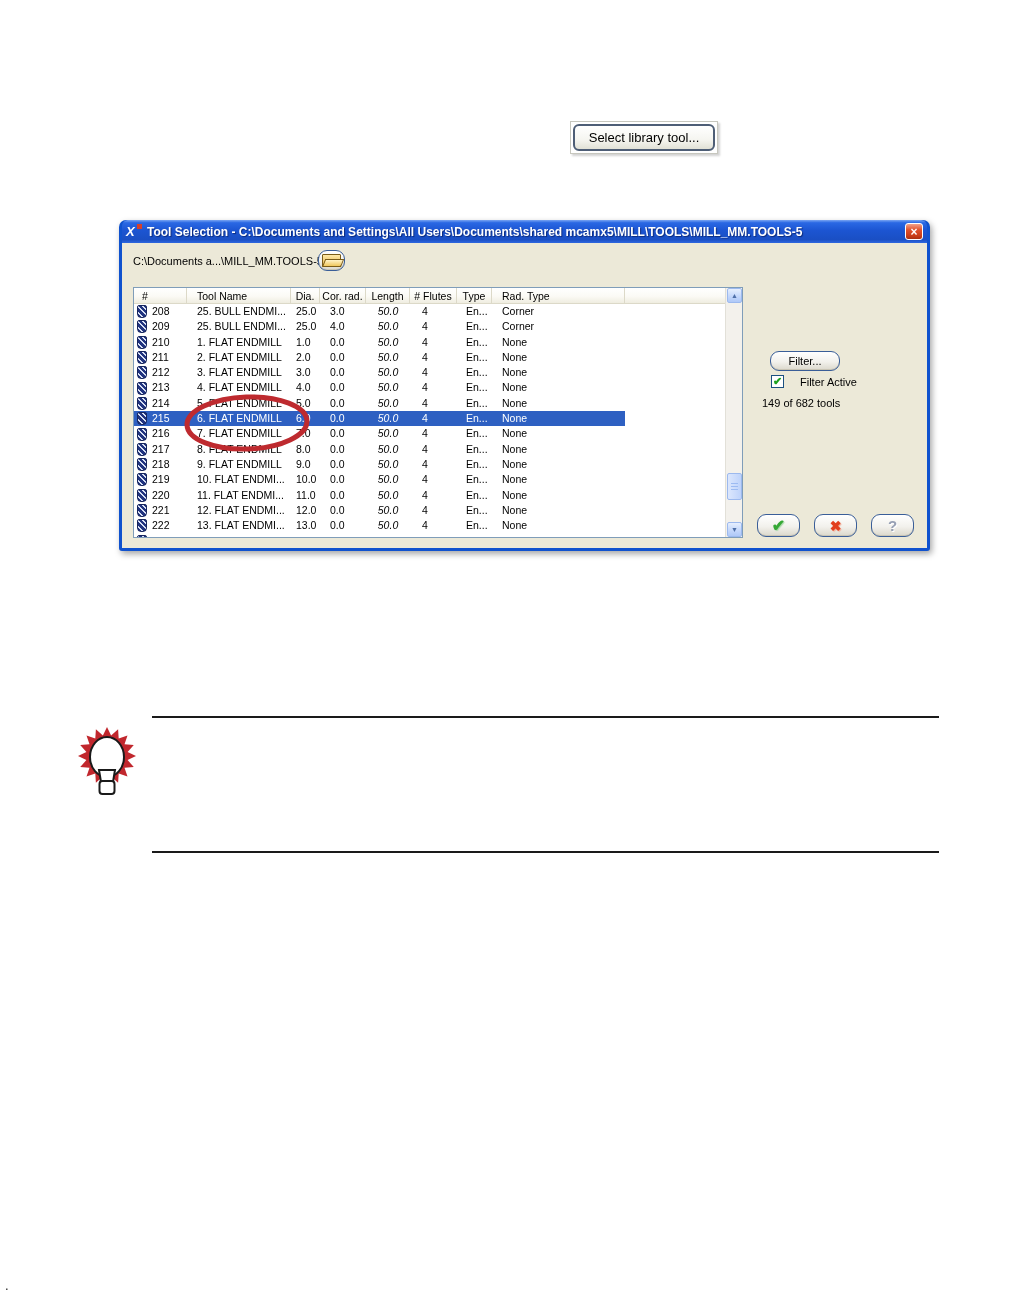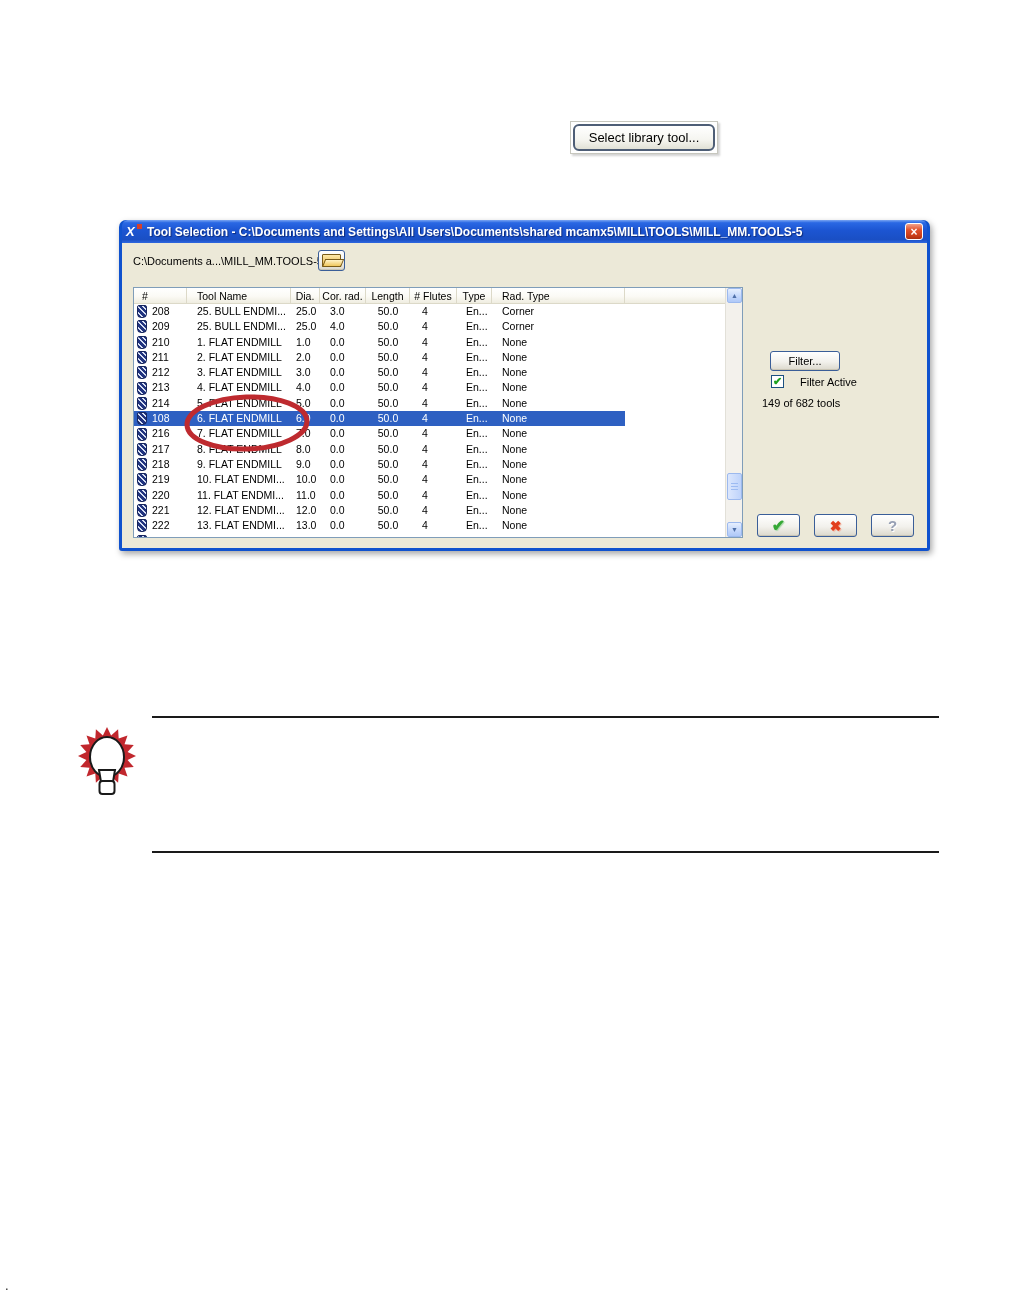--- a/index.html
+++ b/index.html
@@ -68,21 +68,21 @@
   .lv-row { height:15.3px; display:flex; }
   .row-main { width:491px; display:flex; }
   .lv-row.selected .row-main { background:#2E60C2; color:#fff; }
   .row-tail { flex:1; }
   .cell { font-size:10.5px; line-height:15.3px; white-space:nowrap; overflow:hidden; }
   .c-num   { width:53px; display:flex; align-items:center; padding-left:3px; }
   .c-num span.numtxt { margin-left:5px; }
   .c-name  { width:104px; padding-left:10px; }
   .c-dia   { width:29px;  padding-left:5px; }
   .c-cor   { width:46px;  padding-left:10px; }
-  .c-len   { width:44px;  text-align:center; }
+  .c-len   { width:44px;  text-align:center;font-style:italic; }
   .c-flutes{ width:47px;  padding-left:12px; }
   .c-type  { width:35px;  padding-left:9px; }
   .c-rad   { width:133px; padding-left:10px; }
   .tool-icon { width:10px; height:13px; flex:0 0 10px; border-radius:2px 2px 4px 4px;
                background:repeating-linear-gradient(45deg,#20337F 0px,#20337F 2.5px,#D8E0F4 2.5px,#D8E0F4 4px);
                border:1px solid #17265E; }
 
   
   .scrollbar { position:absolute; right:0; top:0; width:17px; height:249px;
                background:#F3F1EC; border-left:1px solid #E2E0D8; }
@@ -91,21 +91,21 @@
             color:#4E6FA8; font-size:7px; display:flex; align-items:center; justify-content:center; }
   .sb-up { top:0; } .sb-down { bottom:0; }
   .sb-thumb { position:absolute; left:1px; top:185px; width:15px; height:27px;
               border:1px solid #9CB9EE; border-radius:2px;
               background:linear-gradient(90deg,#DCE7FD,#BED3FB);
               display:flex; align-items:center; justify-content:center; }
   .sb-grip { width:7px; height:7px;
              background:repeating-linear-gradient(180deg,#9DBBF2 0 1px,rgba(0,0,0,0) 1px 3px); }
 
   
-  .xp-btn { border:1px solid #3A5E98; border-radius:3px;
+  .xp-btn { border:1px solid #3A5E98; border-radius:9px;
             background:linear-gradient(#FFFFFF,#F2F1EC 55%,#DBD8CC);
             box-shadow:inset 0 -1px 0 #C9C5B5;
             display:flex; align-items:center; justify-content:center; }
   .filter-btn { position:absolute; left:648px; top:108px; width:70px; height:20px; font-size:11px; color:#000; }
   .filter-check-row { position:absolute; left:649px; top:132px; display:flex; align-items:center; gap:4px; }
   .checkbox { width:13px; height:13px; background:#fff; border:1px solid #1C5180;
               display:flex; align-items:center; justify-content:center;
               font-size:11px; color:#1EA11E; font-weight:bold; line-height:1; }
   .check-label { font-size:11px; color:#000;margin-left:12px; }
   .count-text { position:absolute; left:640px; top:154px; font-size:11px; color:#000; }
@@ -273,21 +273,21 @@
                 <div class="cell c-flutes">4</div>
                 <div class="cell c-type">En...</div>
                 <div class="cell c-rad">None</div>
               </div>
               <div class="row-tail"></div>
             </div>
             <div class="lv-row selected">
               <div class="row-main">
                 <div class="cell c-num">
                   <span class="tool-icon"></span>
-                  <span class="numtxt">108</span>
+                  <span class="numtxt">215</span>
                 </div>
                 <div class="cell c-name">6. FLAT ENDMILL</div>
                 <div class="cell c-dia">6.0</div>
                 <div class="cell c-cor">0.0</div>
                 <div class="cell c-len">50.0</div>
                 <div class="cell c-flutes">4</div>
                 <div class="cell c-type">En...</div>
                 <div class="cell c-rad">None</div>
               </div>
               <div class="row-tail"></div>

